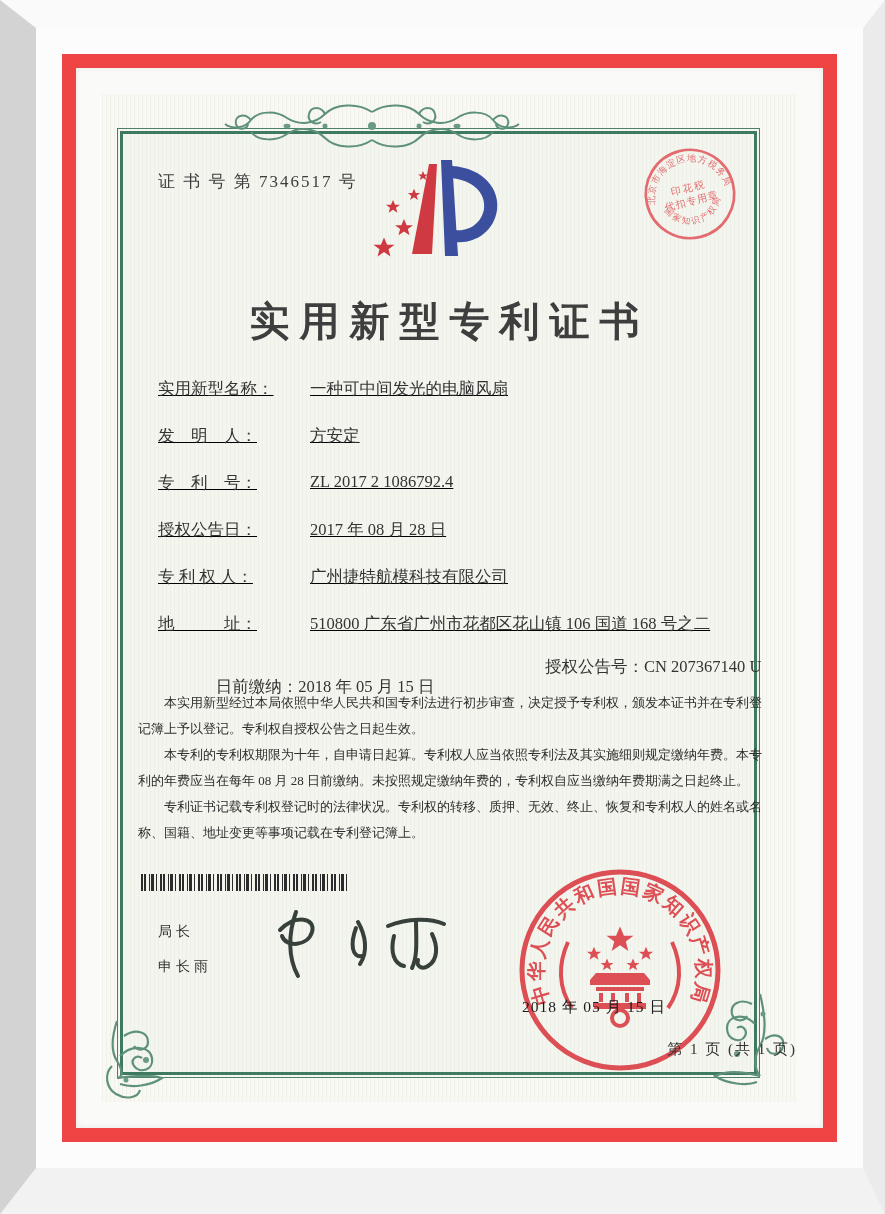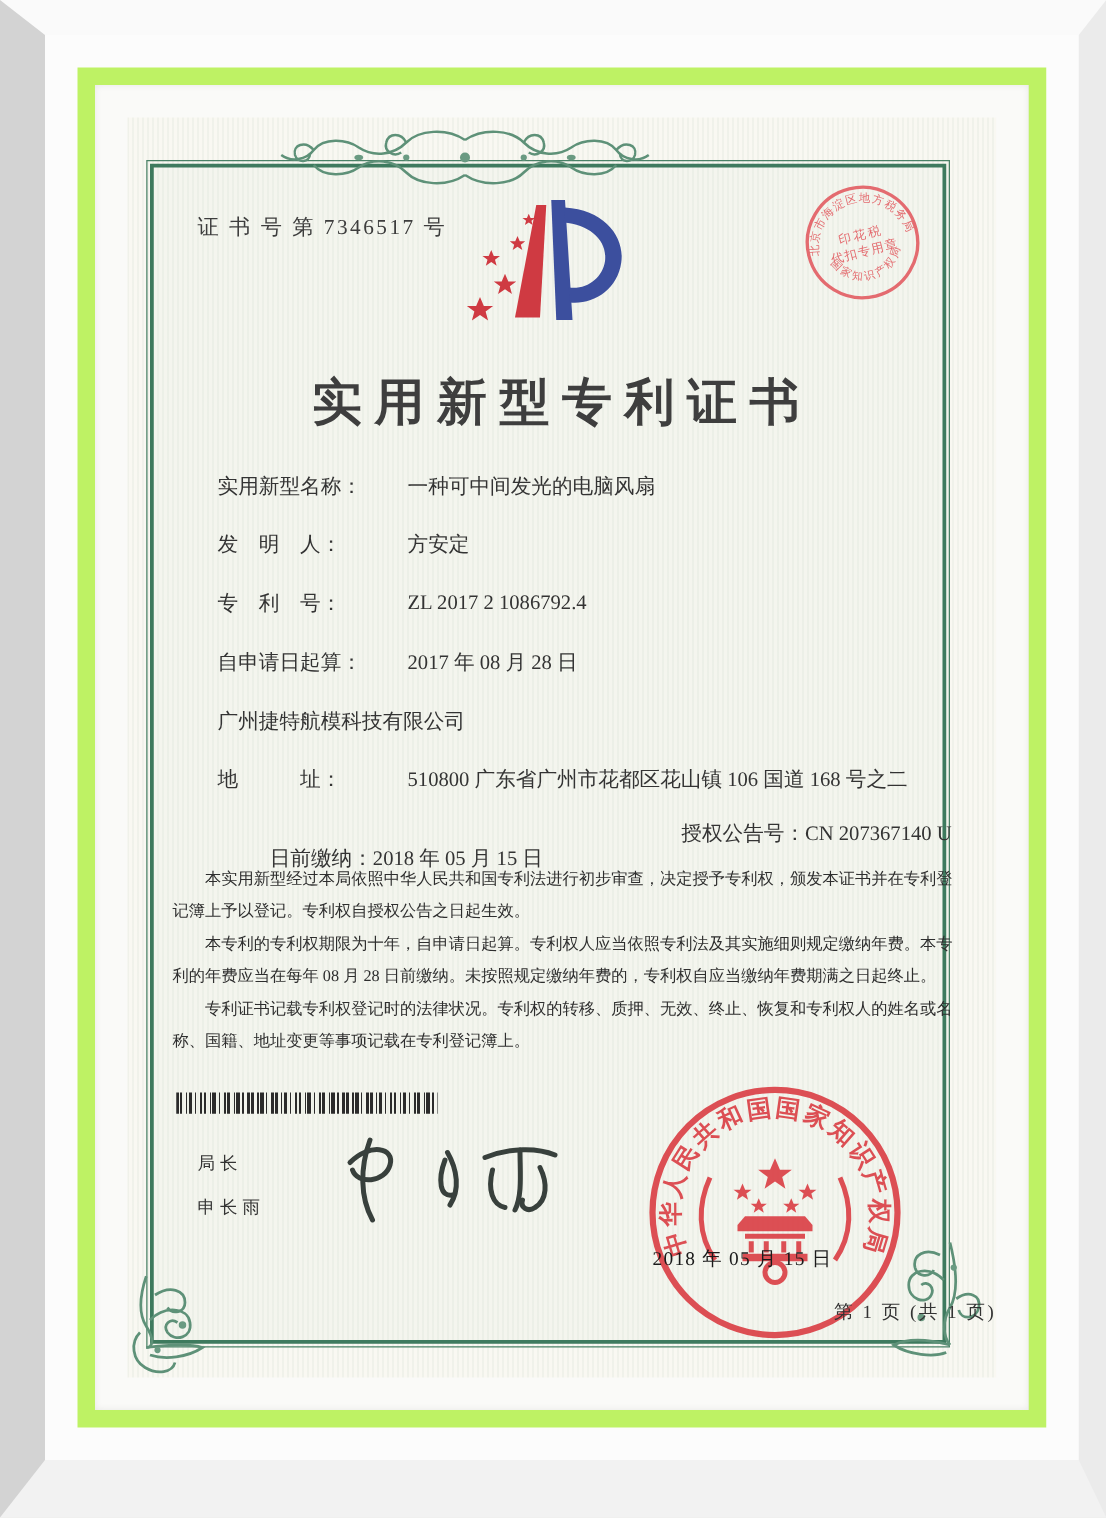--- a/index.html
+++ b/index.html
@@ -3,37 +3,37 @@
 <meta charset="utf-8">
 <style>
   html,body{margin:0;padding:0;background:#e9e9e9;}
   .photo{position:relative;width:885px;height:1214px;background:#ededed;overflow:hidden;
          font-family:"Liberation Serif","DejaVu Serif",serif;}
   
   .frame{position:absolute;inset:0;box-sizing:border-box;background:#fcfcfc;
          border-left:36px solid #d3d3d3;border-top:28px solid #fafafa;
          border-right:22px solid #ebebeb;border-bottom:46px solid #f2f2f2;}
   .face{position:absolute;inset:0;padding:26px;box-sizing:border-box;}
-  .gap{width:100%;height:100%;background:#bef264;padding:14px;box-sizing:border-box;}
+  .gap{width:100%;height:100%;background:#ef4444;padding:14px;box-sizing:border-box;}
   .mat{width:100%;height:100%;background:#fafaf8;padding:26px;box-sizing:border-box;
        box-shadow:inset 0 0 6px rgba(0,0,0,.08);}
   .paper{position:relative;width:100%;height:100%;background:
          repeating-linear-gradient(90deg,rgba(160,185,165,.10) 0 1px,rgba(0,0,0,0) 1px 4px),#f9f8f2;}
   
   .gborder{position:absolute;left:15px;top:34px;right:37px;bottom:24px;border:1.5px solid #4a8166;}
   .gborder-inner{position:absolute;inset:2px;border:3px solid #3e7a5e;background:rgba(219,232,219,.16);}
   .orn-top{position:absolute;left:105px;top:6px;}
   .orn-bl{position:absolute;left:0;top:922px;}
   .orn-br{position:absolute;left:595px;top:890px;}
   .certno{position:absolute;left:56px;top:76px;font-size:17px;color:#3d3d3d;letter-spacing:2px;white-space:pre;}
   .logo{position:absolute;left:264px;top:58px;}
   .stamp{position:absolute;left:540px;top:52px;transform:rotate(-14deg);opacity:.88;}
   .title{position:absolute;left:0;right:0;top:188px;text-align:center;font-size:40px;font-weight:bold;
          letter-spacing:10px;color:#3e3e3e;margin-top:12px;}
-  .fields{position:absolute;left:72px;top:284px;width:610px;}
+  .fields{position:absolute;left:56px;top:284px;width:610px;text-decoration:underline;}
   .frow{height:47px;font-size:16.5px;color:#333;display:flex;}
   .flabel{display:inline-block;width:152px;white-space:pre;flex:none;}
   .fvalue{white-space:pre;}
   .grant{position:absolute;left:56px;top:562px;width:612px;font-size:16.5px;color:#333;white-space:pre;}
   .grant-right{position:absolute;left:387px;top:0;white-space:pre;}
   .paras{position:absolute;left:36px;top:596px;width:624px;font-size:13px;line-height:26px;
          text-align:justify;color:#2e2e2e;}
   .paras p{margin:0;text-indent:2em;}
   .barcode{position:absolute;left:39px;top:780px;width:209px;height:17px;background:
     repeating-linear-gradient(90deg,#2b2b2b 0 2px,transparent 2px 3px,#2b2b2b 3px 5px,
@@ -150,24 +150,25 @@
               </div>
               <div class="frow">
                 <span class="flabel">发　明　人：</span>
                 <span class="fvalue">方安定</span>
               </div>
               <div class="frow">
                 <span class="flabel">专　利　号：</span>
                 <span class="fvalue">ZL 2017 2 1086792.4</span>
               </div>
               <div class="frow">
-                <span class="flabel">自申请日起算：</span>
+                <span class="flabel">授权公告日：</span>
                 <span class="fvalue">2017 年 08 月 28 日</span>
               </div>
               <div class="frow">
+                <span class="flabel">专 利 权 人：</span>
                 <span class="fvalue">广州捷特航模科技有限公司</span>
               </div>
               <div class="frow">
                 <span class="flabel">地　　　址：</span>
                 <span class="fvalue">510800 广东省广州市花都区花山镇 106 国道 168 号之二</span>
               </div>
             </div>
 
             <div class="grant">
               <span>日前缴纳：</span><span>2018 年 05 月 15 日</span>

